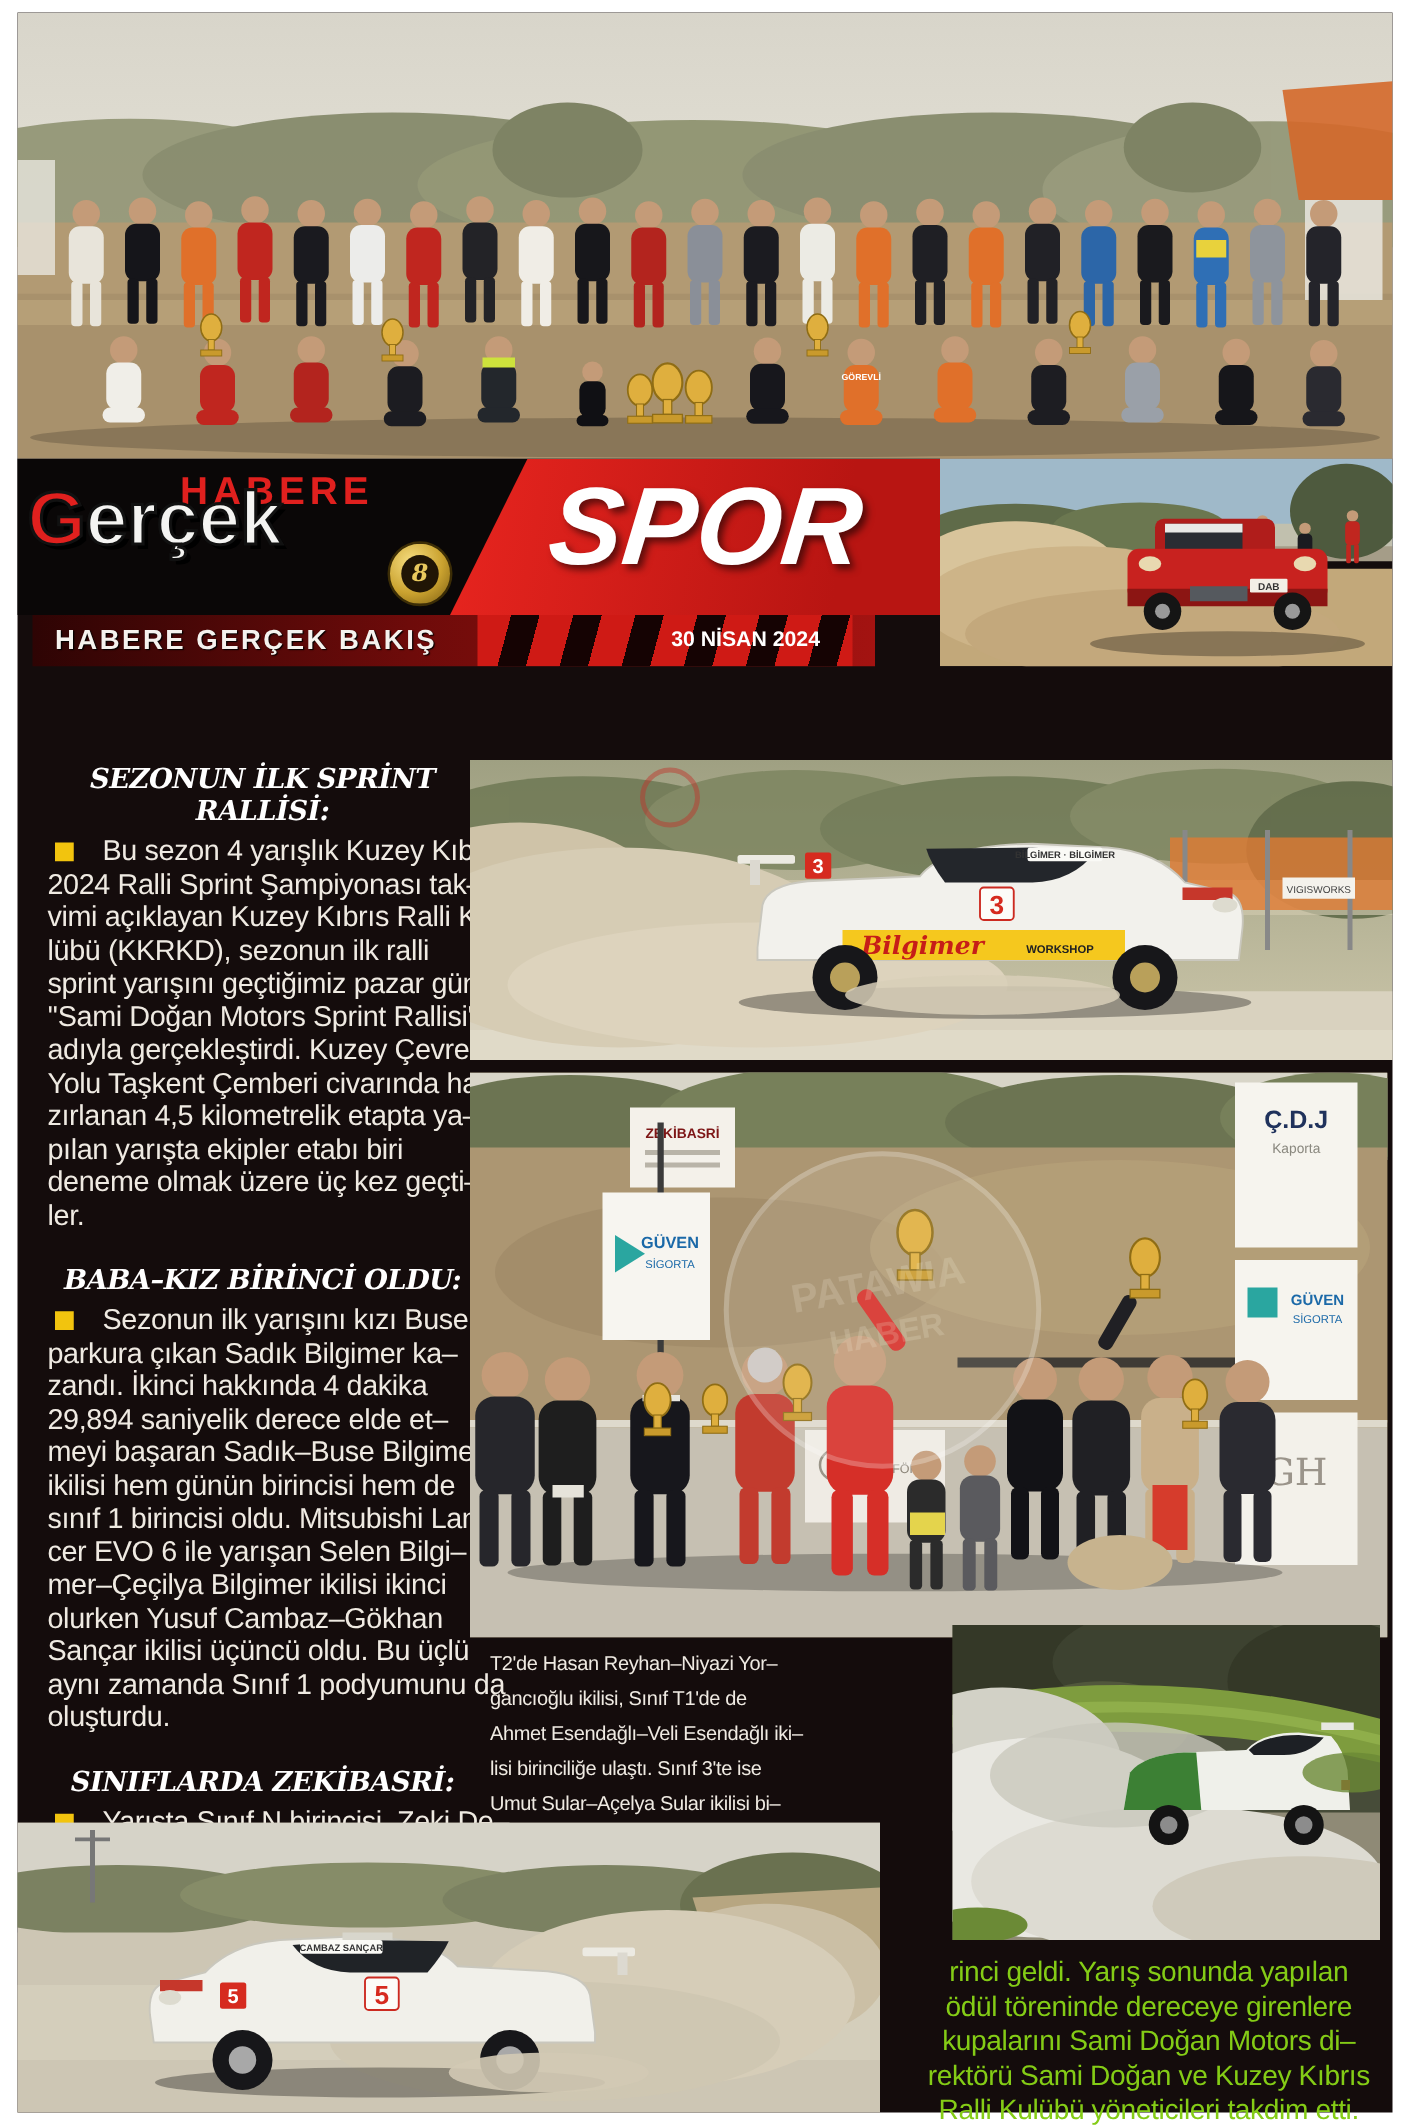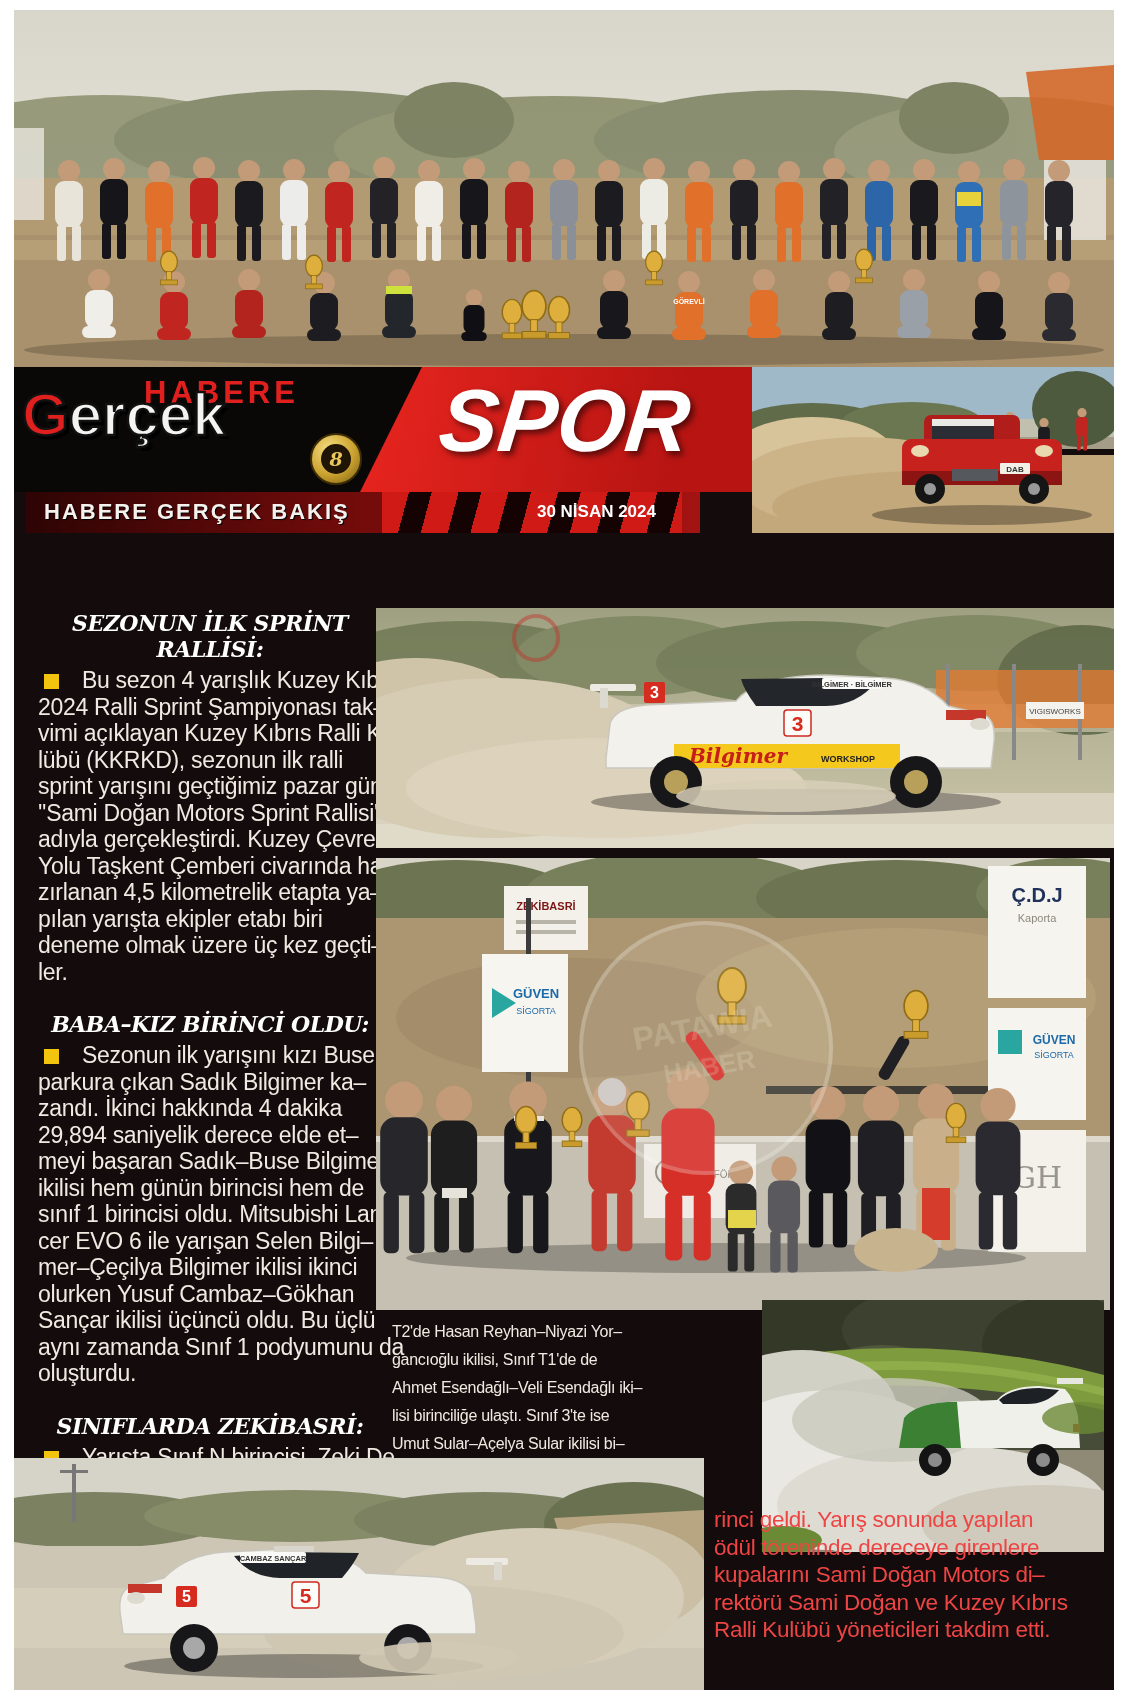--- a/index.html
+++ b/index.html
@@ -42,22 +42,22 @@
   
   .col{position:absolute;left:24px;top:600px;width:344px;color:#efeae2;}
   .sec-h{font-family:"DejaVu Serif",serif;font-weight:bold;font-style:italic;
          font-size:22px;text-align:center;letter-spacing:-0.5px;color:#ffffff;}
   .para{position:relative;margin:5px 0 26px 0;}
   .bullet{position:absolute;left:6px;top:7px;width:15px;height:15px;background:#f2c40e;}
   .ptext{white-space:pre;font-size:23px;line-height:26.5px;letter-spacing:-0.3px;
          text-indent:44px;color:#efeae2;}
   .caption{position:absolute;left:378px;top:1308px;width:330px;white-space:pre;
          font-size:16px;line-height:28px;letter-spacing:-0.3px;color:#efeae2;}
-  .ending{position:absolute;left:700px;top:1496px;width:410px;white-space:pre;
-         font-size:22.5px;line-height:27.5px;letter-spacing:-0.3px;color:#ef4444;}
+  .ending{position:absolute;left:700px;top:1554px;width:410px;white-space:pre;
+         font-size:22.5px;line-height:27.5px;letter-spacing:-0.3px;color:#84cc16;text-align:center;}
 </style>
 </head>
 <body>
 
 <svg width="0" height="0" style="position:absolute">
   <defs>
     <symbol id="fg" overflow="visible">
       <circle cx="0" cy="-34" r="11" fill="#c49b78"></circle>
       <rect x="-14" y="-24" width="28" height="46" rx="9"></rect>
       <rect x="-12" y="20" width="9" height="36" rx="3"></rect>

